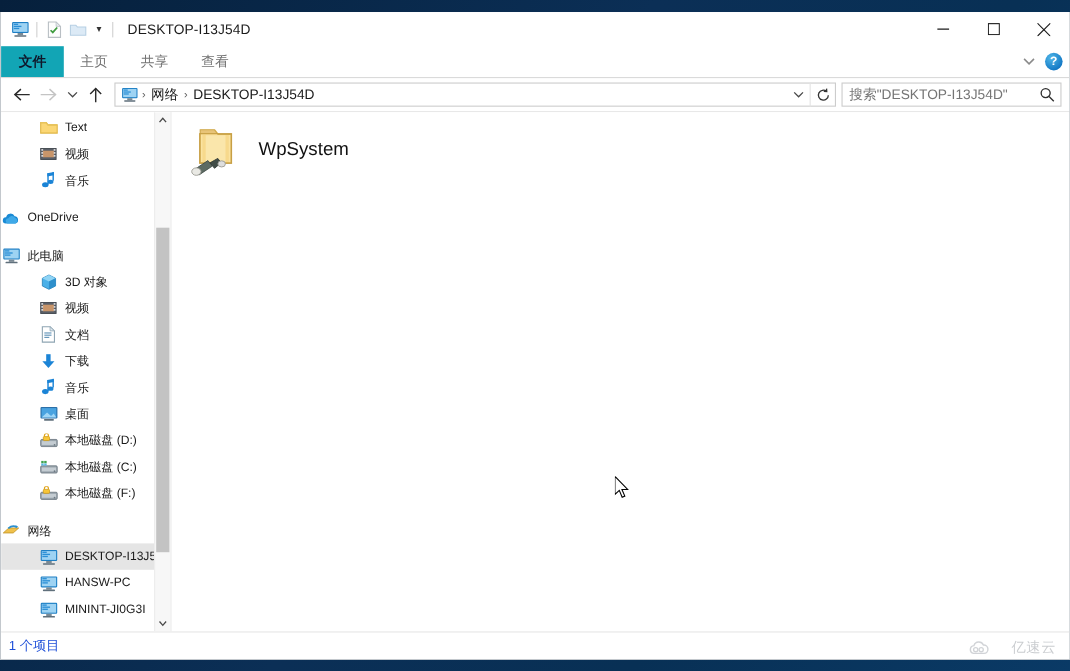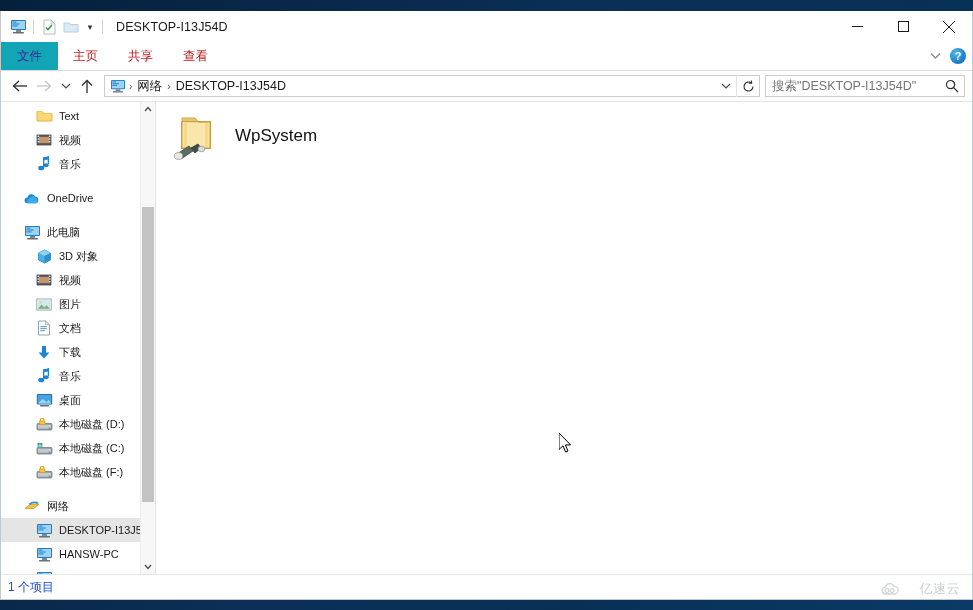--- a/index.html
+++ b/index.html
@@ -103,27 +103,27 @@
     display: flex;
     align-items: stretch;
     position: relative;
     flex: none;
   }
   .tab {
     padding: 0 15px;
     display: flex;
     align-items: center;
     font-size: 12.5px;
-    color: #b91c1c;
+    color: #737373;
     white-space: nowrap;
   }
   .tab.file {
     background: #12a5b5;
-    color: #4c1d95;
-    font-weight: normal;
+    color: #0f172a;
+    font-weight: bold;
     padding: 0 16px;
   }
   .ribbon-right {
     position: absolute;
     right: 6px;
     top: 0;
     height: 28px;
     display: flex;
     align-items: center;
     gap: 7px;
@@ -272,21 +272,21 @@
   .sb-item {
     height: 24px;
     display: flex;
     align-items: center;
     padding-left: 0px;
     white-space: nowrap;
     font-size: 11px;
     color: #1a1a1a;
   }
   .sb-item.selected { background: #e5e5e5; }
-  .sb-indent-1 { padding-left: 22px; }
+  .sb-indent-1 { }
   .sb-indent-2 { padding-left: 34px; }
   .sb-ico {
     width: 18px;
     height: 18px;
     margin-right: 6px;
     flex: none;
     display: flex;
     align-items: center;
     justify-content: center;
   }
@@ -617,31 +617,20 @@
                   <rect x="12.8" y="2.6" width="1.6" height="1.4"></rect>
                   <rect x="12.8" y="5.3" width="1.6" height="1.4"></rect>
                   <rect x="12.8" y="8" width="1.6" height="1.4"></rect>
                 </g>
               </svg>
             </span>
             <span class="sb-label">视频</span>
           </div>
           <div class="sb-item sb-indent-2">
             <span class="sb-ico">
-              <svg width="16" height="13" viewBox="0 0 16 13">
-                <rect x=".8" y="1" width="14.4" height="11" fill="#ffffff" stroke="#93a7b5" stroke-width="1"></rect>
-                <rect x="2" y="2.2" width="12" height="8.6" fill="#cfe8f5"></rect>
-                <path d="M2 10.8l3.6-4.2 2.6 2.8 2.2-2.2 3.6 3.6z" fill="#7fae6a"></path>
-                <circle cx="4.6" cy="4.4" r="1.2" fill="#f4d65c"></circle>
-              </svg>
-            </span>
-            <span class="sb-label">图片</span>
-          </div>
-          <div class="sb-item sb-indent-2">
-            <span class="sb-ico">
               <svg width="14" height="16" viewBox="0 0 14 16">
                 <path d="M1.5 1h7l4 3.8V15h-11z" fill="#ffffff" stroke="#8fa5b3" stroke-width="1"></path>
                 <path d="M8.5 1l4 3.8h-4z" fill="#dfe9ef" stroke="#8fa5b3" stroke-width=".7"></path>
                 <g fill="#5b8fb5">
                   <rect x="3.3" y="6.2" width="6.5" height="1"></rect>
                   <rect x="3.3" y="8.2" width="6.5" height="1"></rect>
                   <rect x="3.3" y="10.2" width="4.5" height="1"></rect>
                 </g>
               </svg>
             </span>

